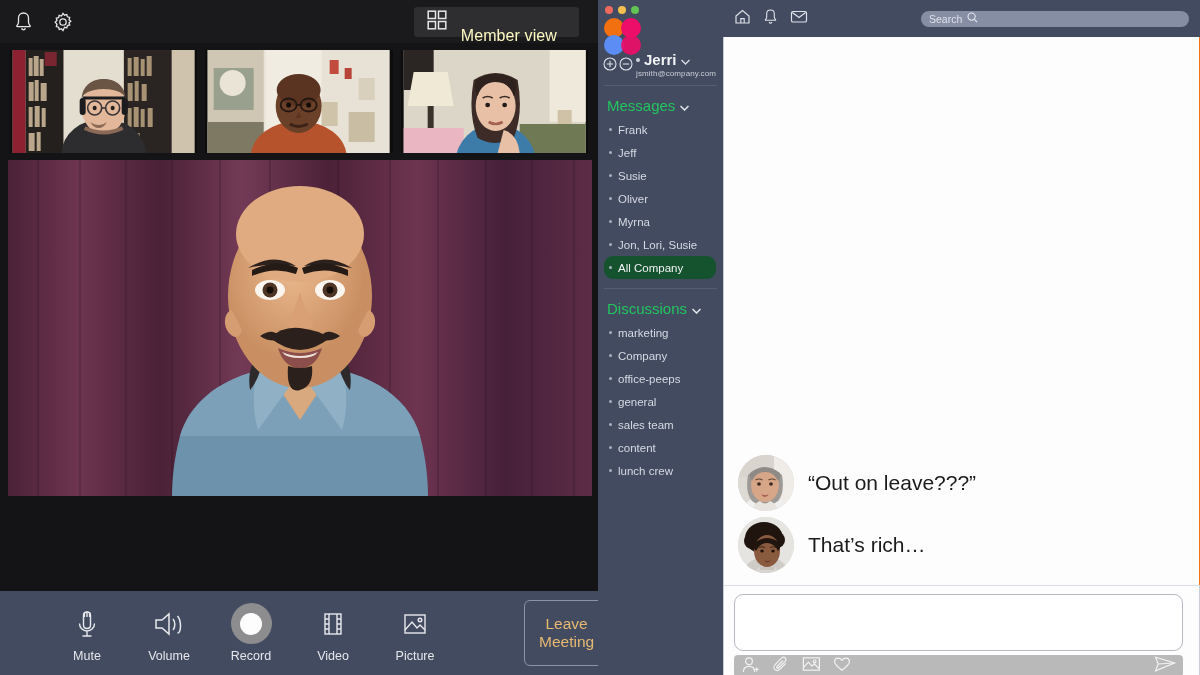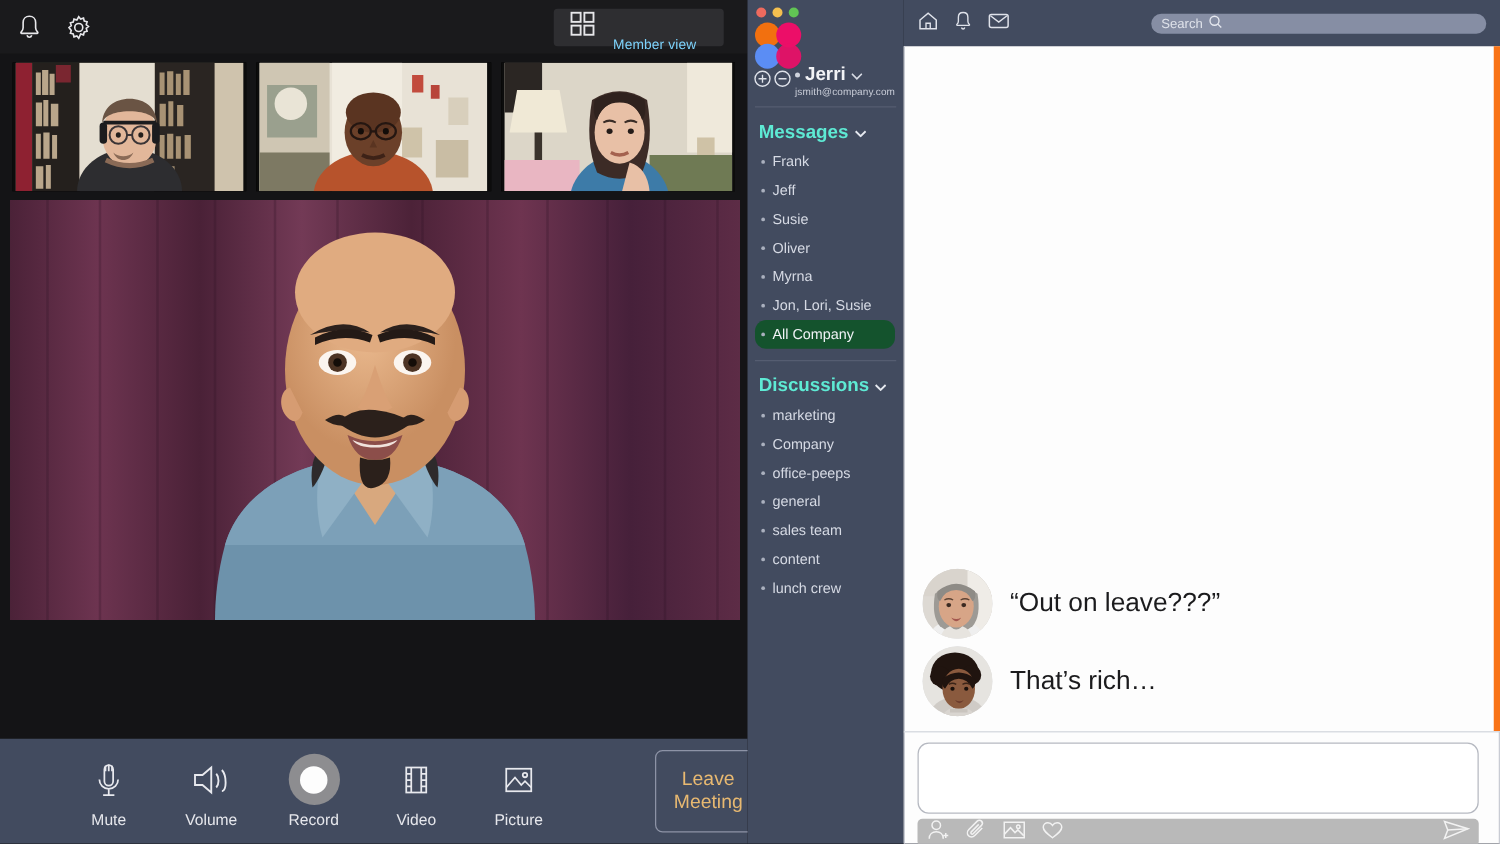--- a/index.html
+++ b/index.html
@@ -19,21 +19,21 @@
     display: flex; align-items: center; padding: 0 10px; gap: 14px;
   }
   .icon-btn { width: 26px; height: 26px; display: flex; align-items: center; justify-content: center; cursor: pointer; }
   .spacer { flex: 1; }
   .member-view {
     display: flex; align-items: center; gap: 13px;
     background: #2e2e31; border-radius: 3px;
     height: 30px; padding: 0 22px 0 12px; cursor: pointer;
     margin-right: 9px;
   }
-  .member-view .label { color: #7dd3fc; font-size: 11px; letter-spacing: .1px; margin-top: 28px; }
+  .member-view .label { color: #fef9c3; font-size: 16px; letter-spacing: .1px; margin-top: 28px; }
 
   .thumbs { flex: none; height: 117px; background: #141416; display: flex; gap: 8px; padding: 7px 10px 7px 10px; }
   .thumb { width: 190px; height: 103px; overflow: hidden; position: relative; background: #000; }
   .thumb svg { display:block; width: 100%; height: 100%; }
 
   .stage { flex: 1; background: #141416; padding: 0 8px 0 8px; }
   .stage-inner { width: 584px; height: 336px; overflow: hidden; background: #000; position: relative; }
   .stage-inner svg { display:block; width:100%; height:100%; }
 
   .meeting-bottom {
@@ -58,21 +58,21 @@
   .winbtns i { width: 8px; height: 8px; border-radius: 50%; display: block; }
   .brand { position: relative; width: 40px; height: 40px; margin: 4px 0 0 6px; }
   .brand b { position: absolute; width: 20px; height: 20px; border-radius: 50%; display: block; }
   .user-row { display: flex; align-items: flex-end; padding: 0 20px 0 5px; gap: 3px; margin-top: -6px; }
   .pmbtns { display: flex; gap: 2px; padding-bottom: 3px; }
   .user-meta { line-height: 1; }
   .user-name { color: #f2f3f6; font-size: 15px; font-weight: bold; display: flex; align-items: center; gap: 4px; }
   .dot-on { width: 4px; height: 4px; border-radius: 50%; background: #cfd3dd; display: inline-block; }
   .user-mail { color: #c9cdd8; font-size: 8px; margin-top: 3px; letter-spacing: .1px; }
   .sb-rule { height: 1px; background: #555d71; margin: 7px 6px 0 6px; }
-  .sec-title { color: #5eead4; font-size: 15px; font-weight: bold; padding: 11px 0 4px 9px; display: flex; align-items: center; gap: 5px; }
+  .sec-title { color: #22c55e; font-size: 15px; font-weight: normal; padding: 11px 0 4px 9px; display: flex; align-items: center; gap: 5px; }
   .sb-item { color: #d6dae4; font-size: 11.5px; padding: 5.5px 0 5.5px 11px; display: flex; align-items: center; gap: 6px; cursor: pointer; }
   .sb-item .bul { width: 3px; height: 3px; border-radius: 50%; background: #aab0be; flex: none; }
   .sb-item.active { background: #14532d; border-radius: 9px; margin: 0 7px 0 6px; padding-left: 5px; color: #f0f2f6; }
 
   
   .msgpanel { width: 477px; flex: none; height: 675px; background: #424b5f; position: relative; }
   .msg-top { height: 37px; display: flex; align-items: center; padding: 0 11px 0 11px; gap: 12px; }
   .search {
     margin-left: auto; width: 268px; height: 16px; border-radius: 8px;
     background: #868ea4; display: flex; align-items: center; gap: 5px; padding: 0 8px;
@@ -80,21 +80,21 @@
   }
   .search span { color: #dfe2ea; font-size: 10.5px; }
 
   .msg-body {
     position: absolute; left: 723px; top: 37px;
     left: 0; margin-left: 0;
     width: 477px; height: 638px;
   }
   .chatwhite {
     position: absolute; left: 0; top: 0; width: 477px; height: 548px;
-    background: #fdfdfd; border-left: 1px solid #c9ccd4; border-right: 5px solid #f97316;
+    background: #fdfdfd; border-left: 1px solid #c9ccd4; border-right: 1px solid #f97316;
     overflow: hidden;
   }
   .bubbles { position: absolute; left: 0; bottom: 6px; width: 100%; padding: 0 14px; }
   .bubble { display: flex; align-items: center; gap: 14px; margin-bottom: 6px; }
   .avatar { width: 56px; height: 56px; border-radius: 50%; overflow: hidden; flex: none; background: #ddd; }
   .avatar svg { display: block; width: 100%; height: 100%; }
   .btext { font-size: 21px; color: #1b1b1d; font-family: "Liberation Sans", sans-serif; }
 
   .composer {
     position: absolute; left: 0; top: 548px; width: 477px; height: 90px;

